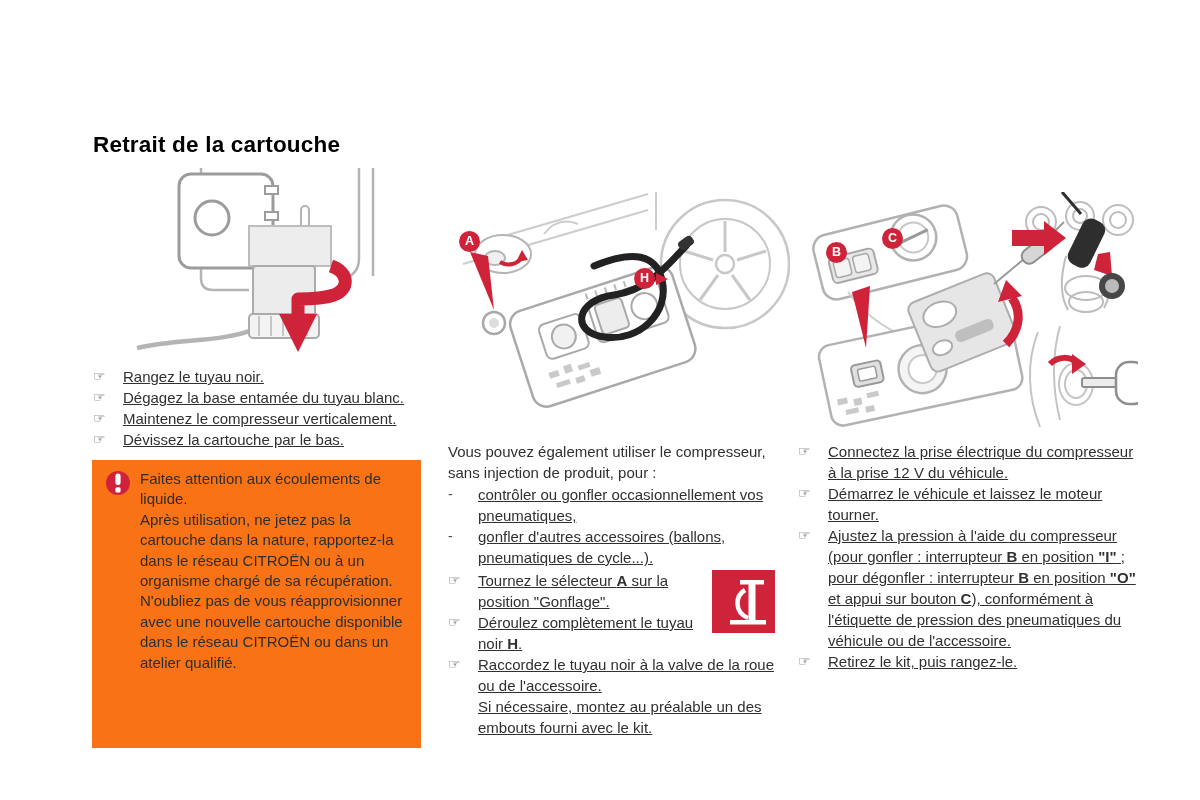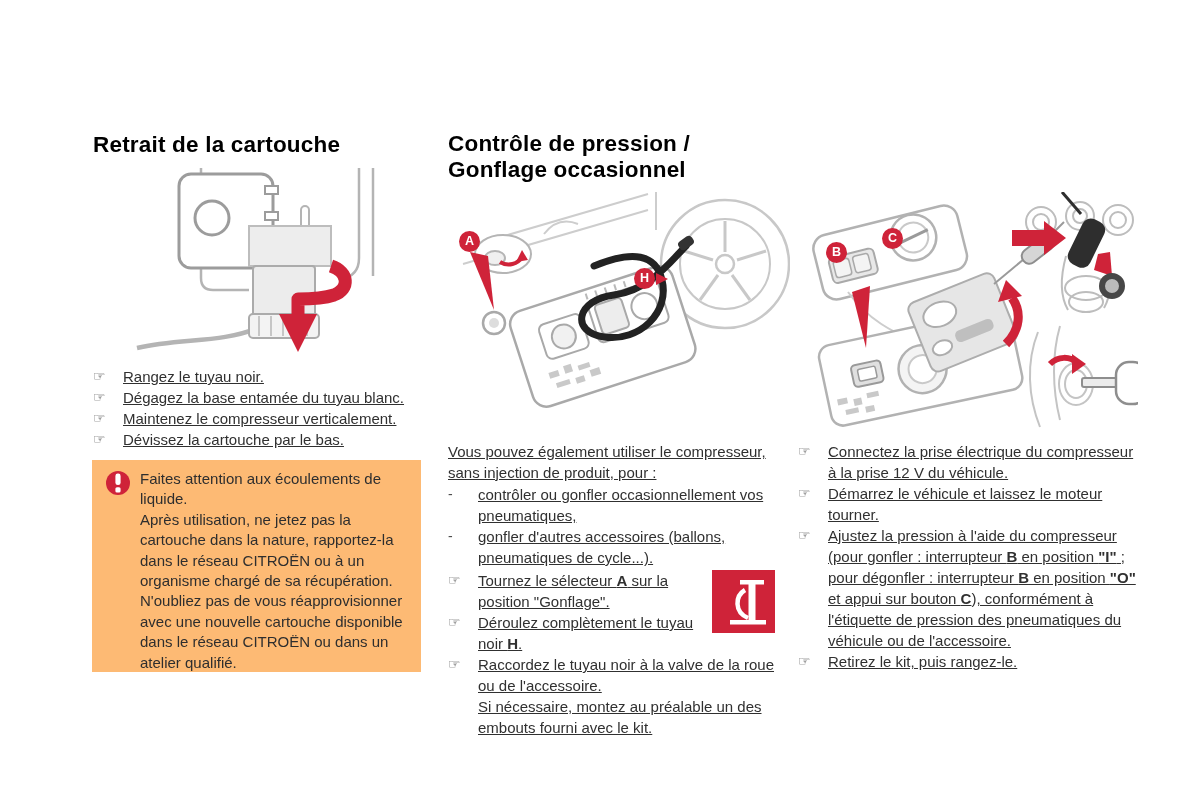--- a/index.html
+++ b/index.html
@@ -5,24 +5,24 @@
   html,body{margin:0;padding:0;background:#ffffff;}
   .page{position:relative;width:1200px;height:800px;background:#ffffff;overflow:hidden;
         font-family:"Liberation Sans",sans-serif;color:#303030;}
   .title{position:absolute;margin:0;font-size:22.5px;font-weight:700;color:#000000;
          line-height:26px;letter-spacing:.2px;white-space:pre-line;}
   .bullets{position:absolute;margin:0;padding:0;list-style:none;font-size:15px;line-height:21px;}
   .bullets li{display:flex;align-items:flex-start;}
   .glyph{flex:0 0 30px;width:30px;color:#4e4e4e;font-size:14px;line-height:21px;}
   .bt{flex:1;white-space:pre-line;text-decoration:underline;}
   b{font-weight:700;}
-  .para{position:absolute;margin:0;font-size:15px;line-height:21px;text-decoration:underline;}
+  .para{position:absolute;margin:0;font-size:15px;line-height:21px;}
   .dashlist{margin:0;padding:0;list-style:none;}
   .dashlist li{display:flex;align-items:flex-start;}
-  .warnbox{position:absolute;left:92px;top:460px;width:329px;height:212px;background:#fdba74;}
+  .warnbox{position:absolute;left:92px;top:460px;width:329px;height:288px;background:#f97316;}
   .warnicon{position:absolute;left:13px;top:10px;width:26px;height:26px;}
   .warntext{margin:9px 8px 0 48px;font-size:15px;line-height:20.4px;color:#2e2e2e;}
   .warntext p{margin:0;}
   .illus{position:absolute;}
   .badge{position:absolute;width:21px;height:21px;border-radius:50%;background:#cf2339;
          color:#fff;font-size:12.5px;font-weight:700;display:flex;align-items:center;
          justify-content:center;line-height:1;}
   .pumpicon{position:absolute;left:712px;top:570px;width:63px;height:63px;}
   
   #mid-bullets li:nth-child(1) .bt,#mid-bullets li:nth-child(2) .bt{padding-right:80px;}
@@ -88,22 +88,20 @@
         <rect x="10.4" y="17.2" width="5.2" height="5.4" rx="1.6" fill="#ffffff"></rect>
       </svg>
     </span>
     <div class="warntext">
       <p>Faites attention aux écoulements de liquide.</p>
       <p>Après utilisation, ne jetez pas la cartouche dans la nature, rapportez-la dans le réseau CITROËN ou à un organisme chargé de sa récupération.</p>
       <p>N'oubliez pas de vous réapprovisionner avec une nouvelle cartouche disponible dans le réseau CITROËN ou dans un atelier qualifié.</p>
     </div>
   </div>
 
-  <h1 class="title" style="left:448px;top:131px;">Contrôle de pression /
-Gonflage occasionnel</h1>
 
   <div class="illus" style="left:448px;top:188px;width:342px;height:248px;">
     <svg width="342" height="248" viewBox="0 0 342 248">
       <g stroke="#cdcdcd" stroke-width="2" fill="none">
         <path d="M15,60 L200,6"></path>
           <path d="M15,76 L200,22"></path>
           <path d="M208,4 L208,42"></path>
         <path d="M96,46 q14,-18 34,-10"></path>
       </g>
       <circle cx="277" cy="76" r="64" stroke="#c8c8c8" stroke-width="2.5" fill="none"></circle>

